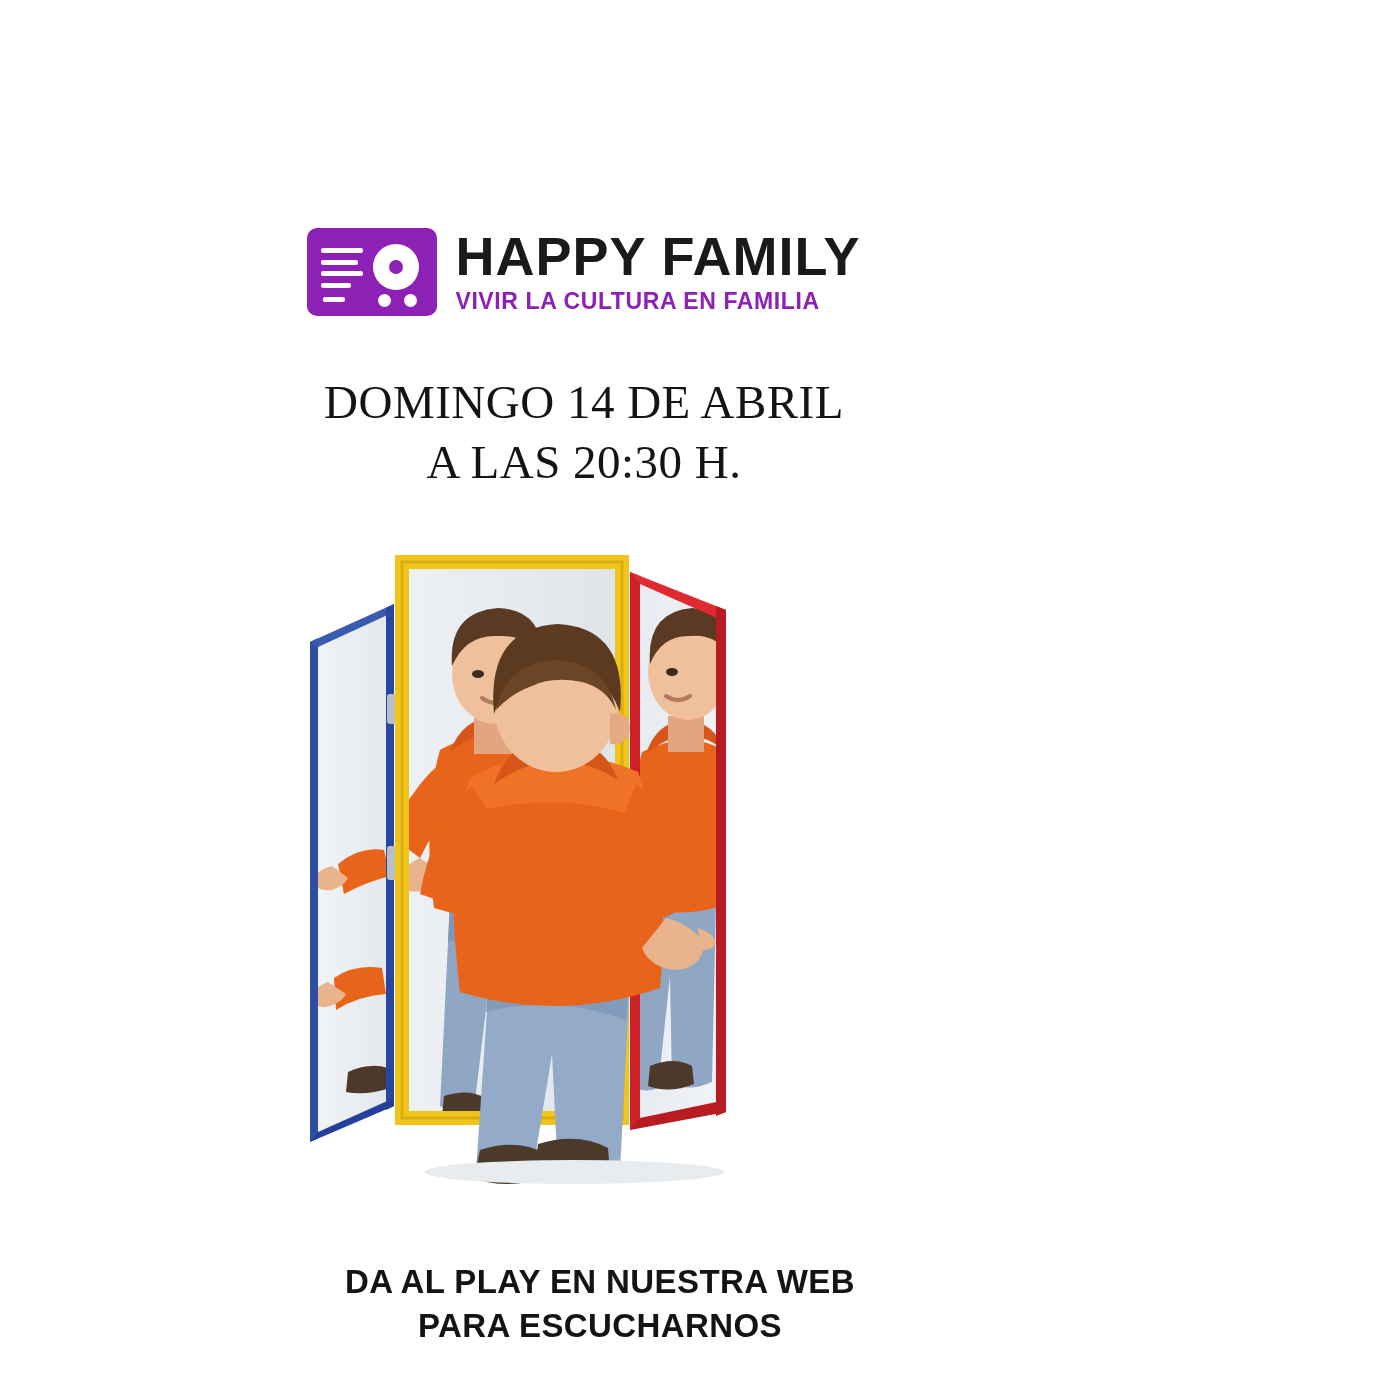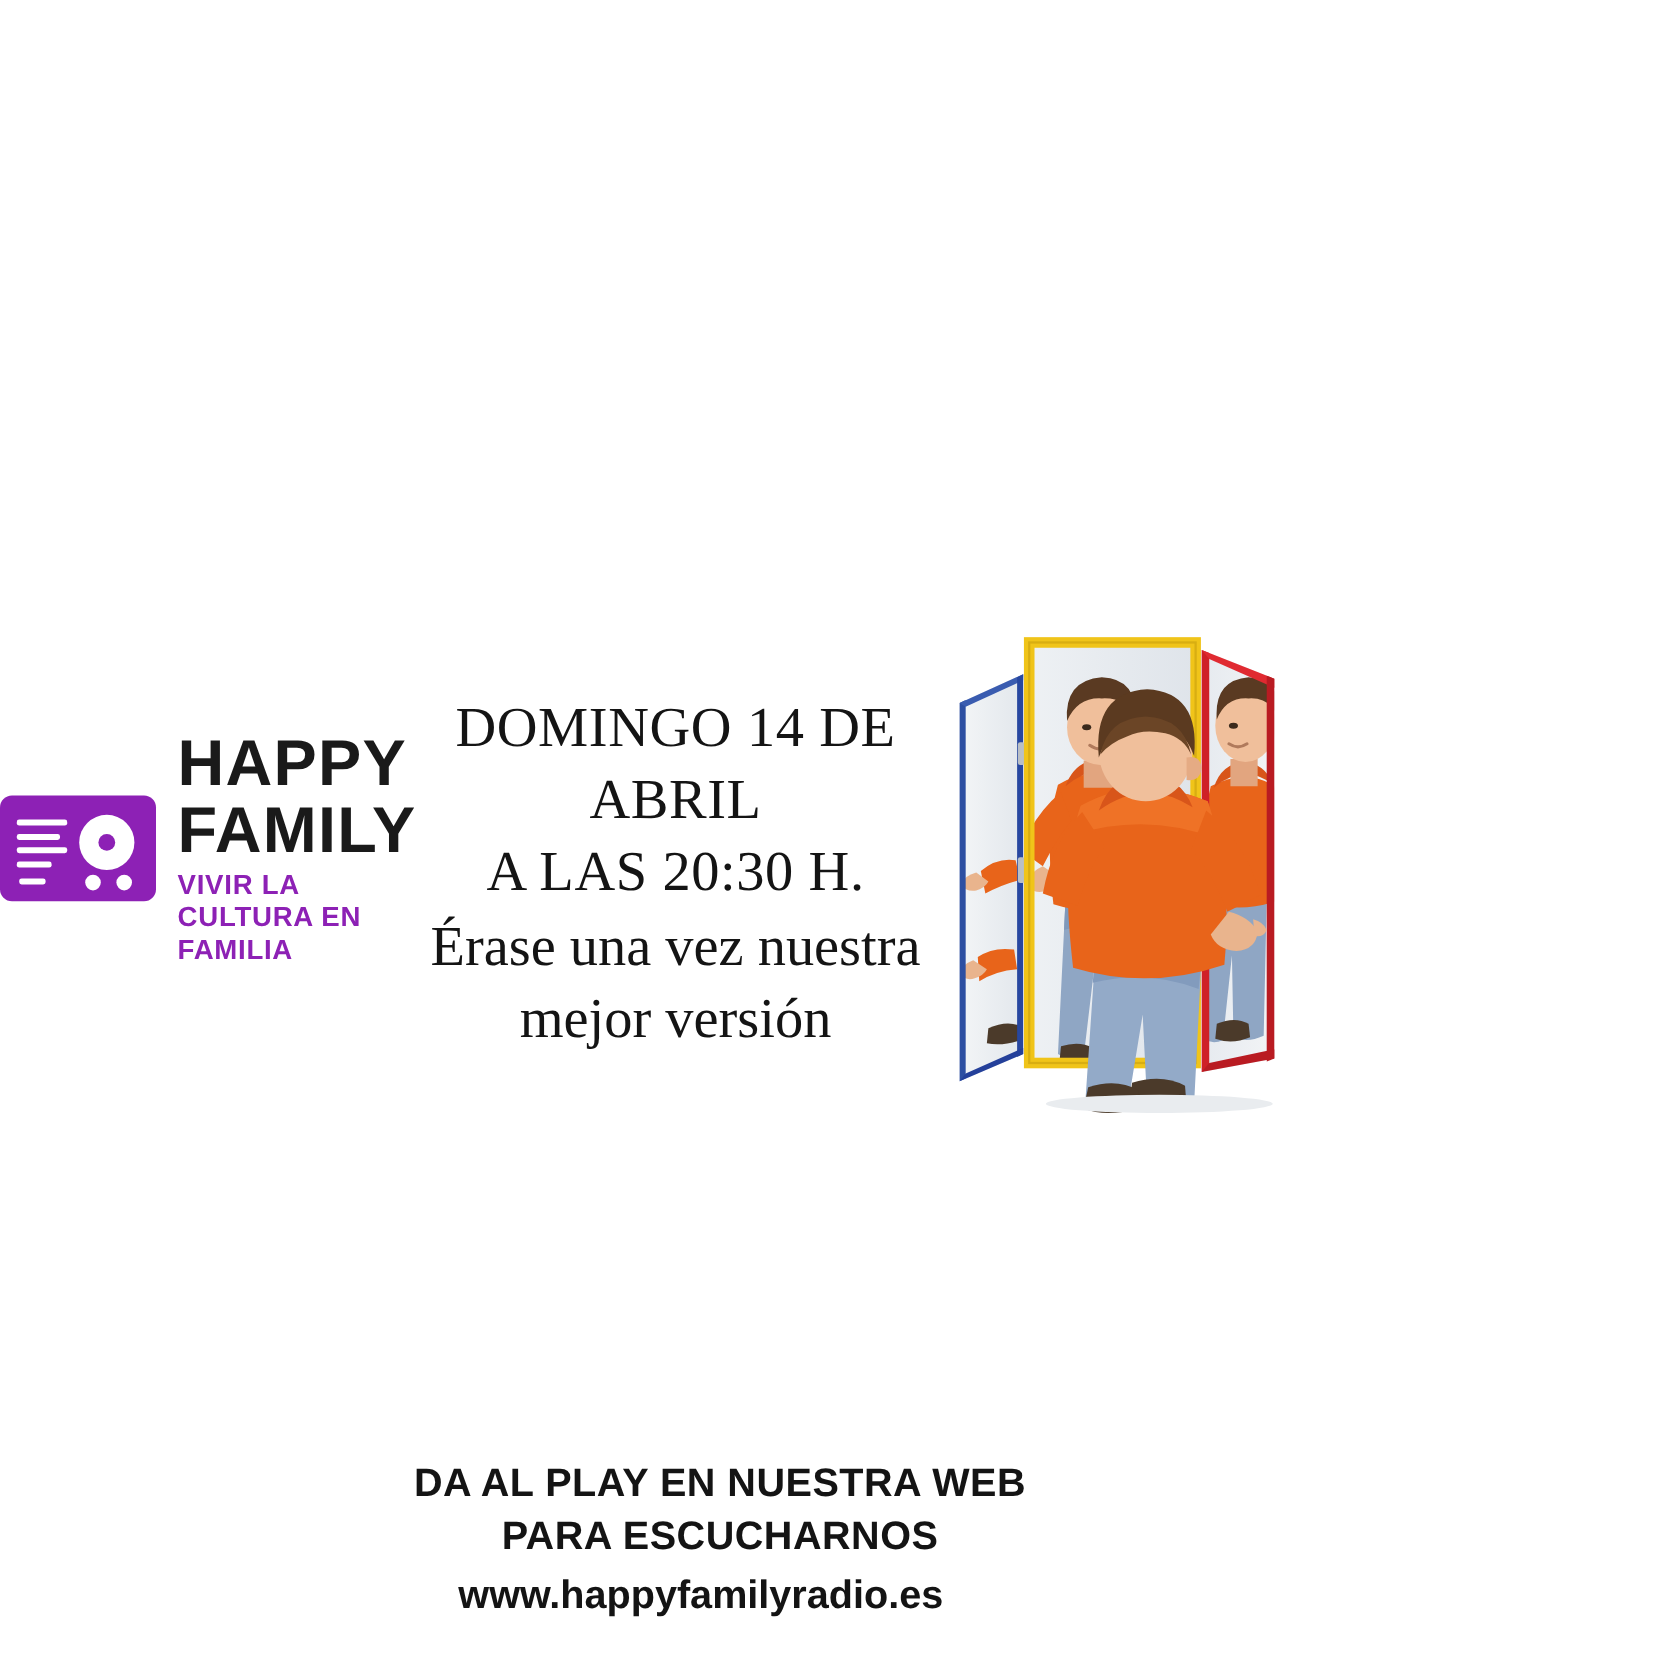--- a/index.html
+++ b/index.html
@@ -14,21 +14,21 @@
     color: #111111;
     overflow: hidden;
     position: relative;
   }
 
   .poster {
     width: 1168px;
     height: 1400px;
     position: relative;
     display: flex;
-    flex-direction: row;
+    flex-direction: column;
     align-items: center;
     background: #ffffff;
     justify-content: center;
   }
 
   
   .logo-block {
     margin-top: 14px;
     display: flex;
     align-items: center;
@@ -194,21 +194,20 @@
     </div>
     <div class="logo-text">
       <div class="logo-title">HAPPY FAMILY</div>
       <div class="logo-sub">VIVIR LA CULTURA EN FAMILIA</div>
     </div>
   </div>
 
   <div class="headline">
     <div class="line1">DOMINGO 14 DE ABRIL</div>
     <div class="line2">A LAS 20:30 H.</div>
-    <div class="line3">Érase una vez nuestra mejor versión</div>
   </div>
 
   <div class="art">
     <svg viewBox="0 0 620 640" xmlns="http://www.w3.org/2000/svg" role="img">
       <defs>
         <linearGradient id="glassL" x1="0" y1="0" x2="1" y2="0">
           <stop offset="0%" stop-color="#f3f5f7"></stop>
           <stop offset="100%" stop-color="#e2e7ec"></stop>
         </linearGradient>
         <linearGradient id="glassC" x1="0" y1="0" x2="1" y2="0">
@@ -333,16 +332,15 @@
         <path d="M336 168 q18 -4 20 14 q-2 18 -20 16 z" fill="#e5ab84"></path>
       </g>
 
       <ellipse cx="300" cy="626" rx="150" ry="12" fill="#e9ecef"></ellipse>
     </svg>
   </div>
 
   <div class="footer">
     <div class="f1">DA AL PLAY EN NUESTRA WEB</div>
     <div class="f2">PARA ESCUCHARNOS</div>
-    <div class="f3">www.happyfamilyradio.es</div>
   </div>
 
 </div>
 
 </body></html>

